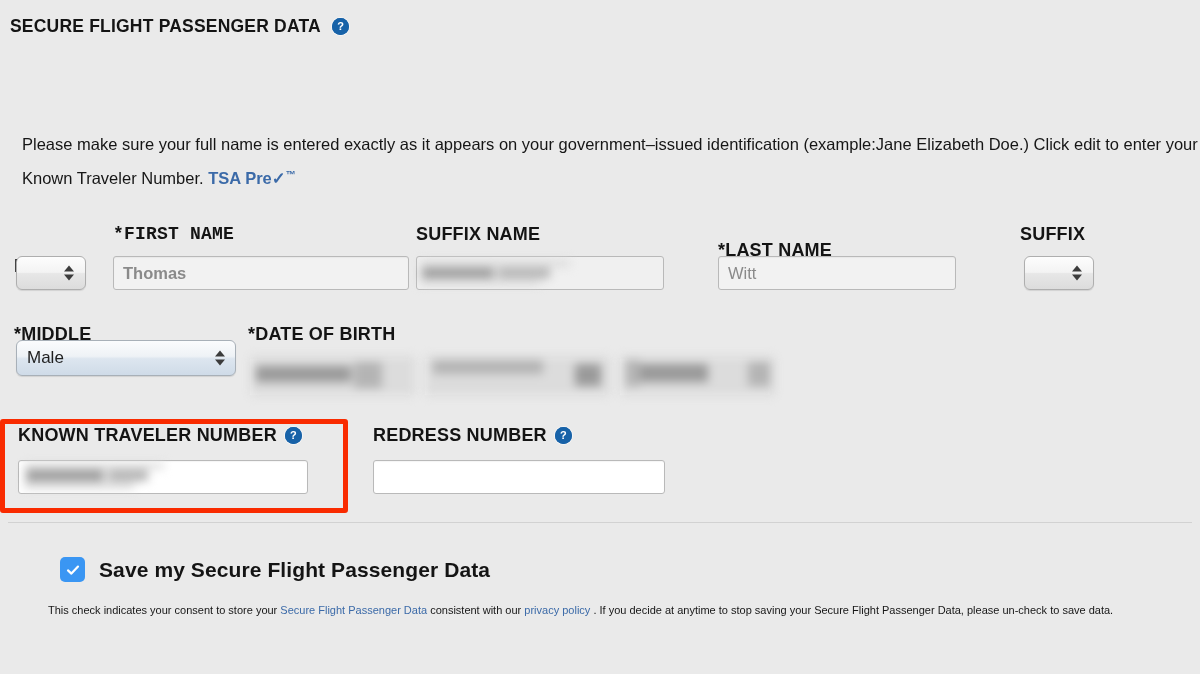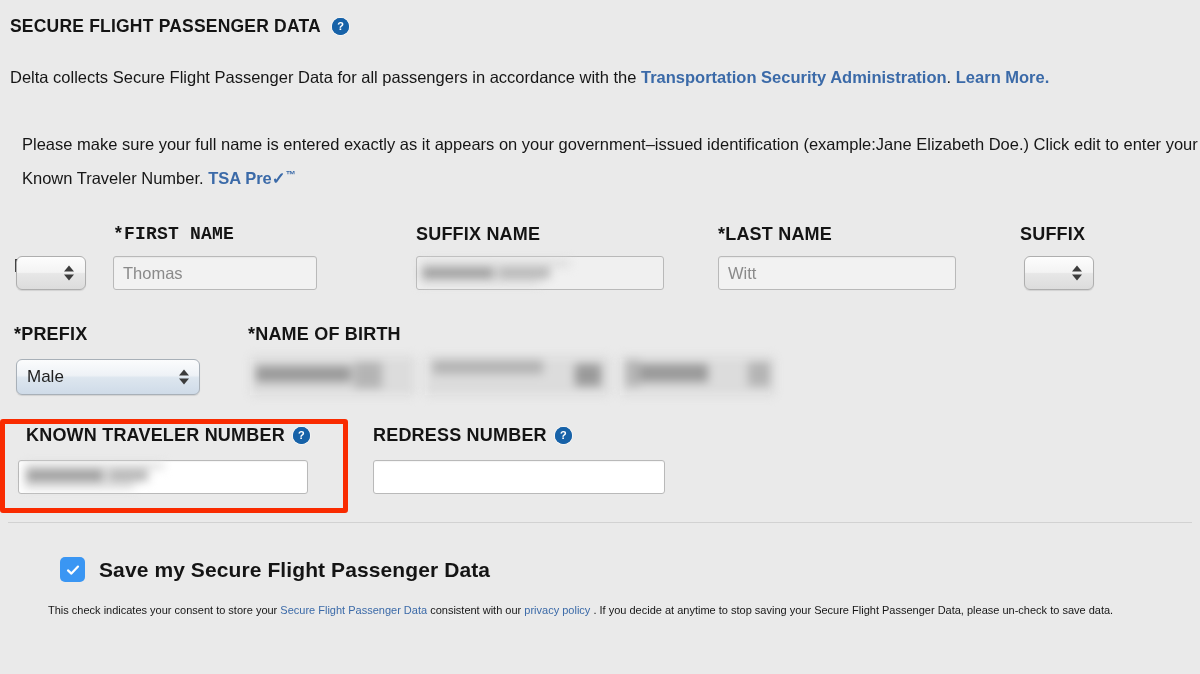--- a/index.html
+++ b/index.html
@@ -269,64 +269,61 @@
   <div class="section-header">
     <span class="section-title">SECURE FLIGHT PASSENGER DATA</span>
     <span class="help-icon">
       <svg width="17" height="17" viewBox="0 0 17 17" aria-hidden="true">
         <circle cx="8.5" cy="8.5" r="8.5" fill="#1762a8"></circle>
         <text x="8.5" y="12.4" text-anchor="middle" font-family="Liberation Sans, sans-serif" font-size="11" font-weight="bold" fill="#ffffff">?</text>
       </svg>
     </span>
   </div>
 
-  <div class="intro-1">
-    <span>Delta collects Secure Flight Passenger Data for all passengers in accordance with the </span><a class="link bold" href="#">Transportation Security Administration</a><span>. </span><a class="link bold" href="#">Learn More.</a>
-  </div>
 
   <div class="intro-2">
     <span>Please make sure your full name is entered exactly as it appears on your government–issued identification (example:Jane Elizabeth Doe.) Click edit to enter your Known Traveler Number. </span><a class="link bold" href="#"><span>TSA Pre✓</span><span class="tm">™</span></a>
   </div>
 
   <div class="field-label" style="left:14px; top:224px;margin-top:32px;">PREFIX</div>
   <div class="field-label" style="left:113px; top:224px;font-family:Liberation Mono, monospace;">*FIRST NAME</div>
   <div class="field-label" style="left:416px; top:224px;">SUFFIX NAME</div>
-  <div class="field-label" style="left:718px; top:224px;text-align:right;">*LAST NAME</div>
+  <div class="field-label" style="left:718px; top:240px;text-align:right;">*LAST NAME</div>
   <div class="field-label" style="left:1020px; top:224px;">SUFFIX</div>
 
   <div class="mini-select" style="left:16px; top:256px;">
     <span class="arrows">
       <span class="arrow-up"></span>
         <span class="arrow-down"></span>
     </span>
   </div>
 
-  <input class="text-input" style="left: 113px; top: 256px; width: 204px;" type="text" placeholder="Thomas">
+  <input class="text-input" style="left: 113px; top: 256px; width: 296px; font-weight: bold;" type="text" placeholder="Thomas">
 
   <div class="blur-field" style="left:416px; top:256px; width:248px; height:34px; border:1px solid #b9b9b9; border-radius:3px;"></div>
   <div class="blur" style="left:420px; top:258px; width:160px; height:28px;">
     <span class="b light" style="left:0; top:2px; width:150px; height:7px;"></span>
     <span class="b dark" style="left:2px; top:10px; width:72px; height:10px;"></span>
     <span class="b" style="left:78px; top:10px; width:52px; height:10px;"></span>
     <span class="b light" style="left:0; top:21px; width:120px; height:6px;"></span>
   </div>
 
   <input class="text-input" style="left: 718px; top: 256px; width: 238px;" type="text" placeholder="Witt">
 
   <div class="mini-select" style="left:1024px; top:256px;">
     <span class="arrows">
       <span class="arrow-up"></span>
         <span class="arrow-down"></span>
     </span>
   </div>
 
-  <div class="field-label" style="left:14px; top:324px;">*PREFIX</div>
-  <div class="field-label" style="left:248px; top:324px;">*NAME OF BIRTH</div>
-
-  <div class="wide-select" style="left:16px; top:359px; width:184px;">
+  <div class="field-label" style="left:14px; top:324px;">*MIDDLE</div>
+  <div class="field-label" style="left:248px; top:324px;">*DATE OF BIRTH</div>
+
+  <div class="wide-select" style="left:16px; top:340px; width:220px;">
     <span>Male</span>
     <span class="arrows">
       <span class="arrow-up"></span>
         <span class="arrow-down"></span>
     </span>
   </div>
 
   <div class="blur-field" style="left:250px; top:359px; width:160px; height:36px;"></div>
   <div class="blur" style="left:250px; top:356px; width:165px; height:40px;">
     <span class="b light" style="left:0; top:0; width:165px; height:40px;"></span>
@@ -343,21 +340,21 @@
   </div>
 
   <div class="blur-field" style="left:620px; top:359px; width:150px; height:36px;"></div>
   <div class="blur" style="left:620px; top:356px; width:155px; height:40px;">
     <span class="b light" style="left:0; top:0; width:155px; height:40px;"></span>
     <span class="b dark" style="left:18px; top:8px; width:70px; height:18px;"></span>
     <span class="b" style="left:6px; top:4px; width:14px; height:26px;"></span>
     <span class="b" style="left:128px; top:6px; width:22px; height:24px;"></span>
   </div>
 
-  <div class="field-label label-with-icon" style="left:26px; top:425px;">
+  <div class="field-label label-with-icon" style="left:18px; top:425px;">
     <span>KNOWN TRAVELER NUMBER</span>
     <span class="help-icon">
       <svg width="17" height="17" viewBox="0 0 17 17" aria-hidden="true">
         <circle cx="8.5" cy="8.5" r="8.5" fill="#1762a8"></circle>
         <text x="8.5" y="12.4" text-anchor="middle" font-family="Liberation Sans, sans-serif" font-size="11" font-weight="bold" fill="#ffffff">?</text>
       </svg>
     </span>
   </div>
 
   <div class="text-input white" style="left:18px; top:460px; width:290px;"></div>

